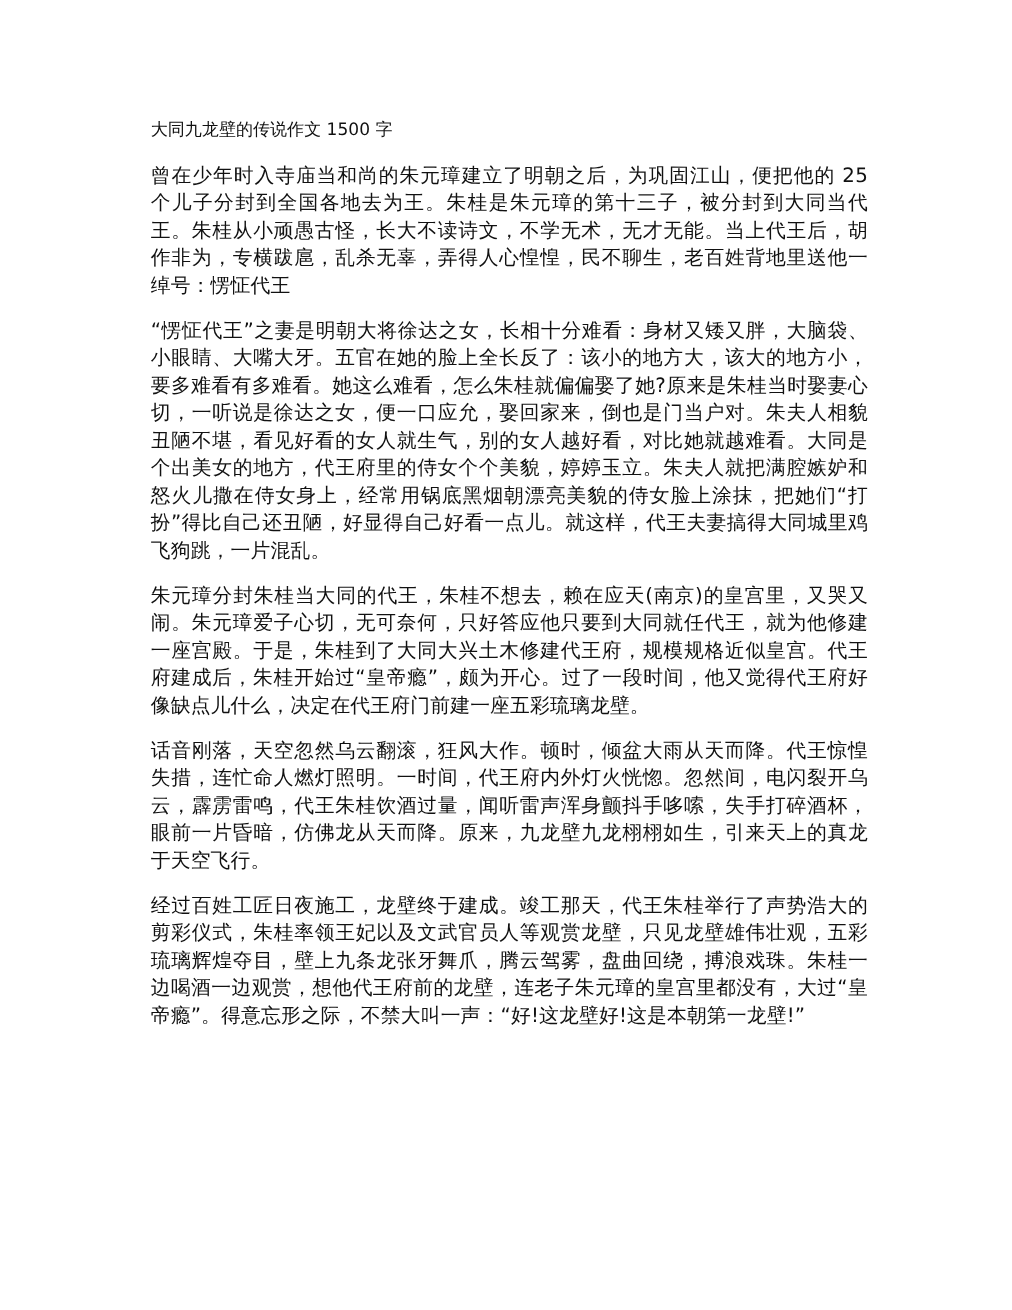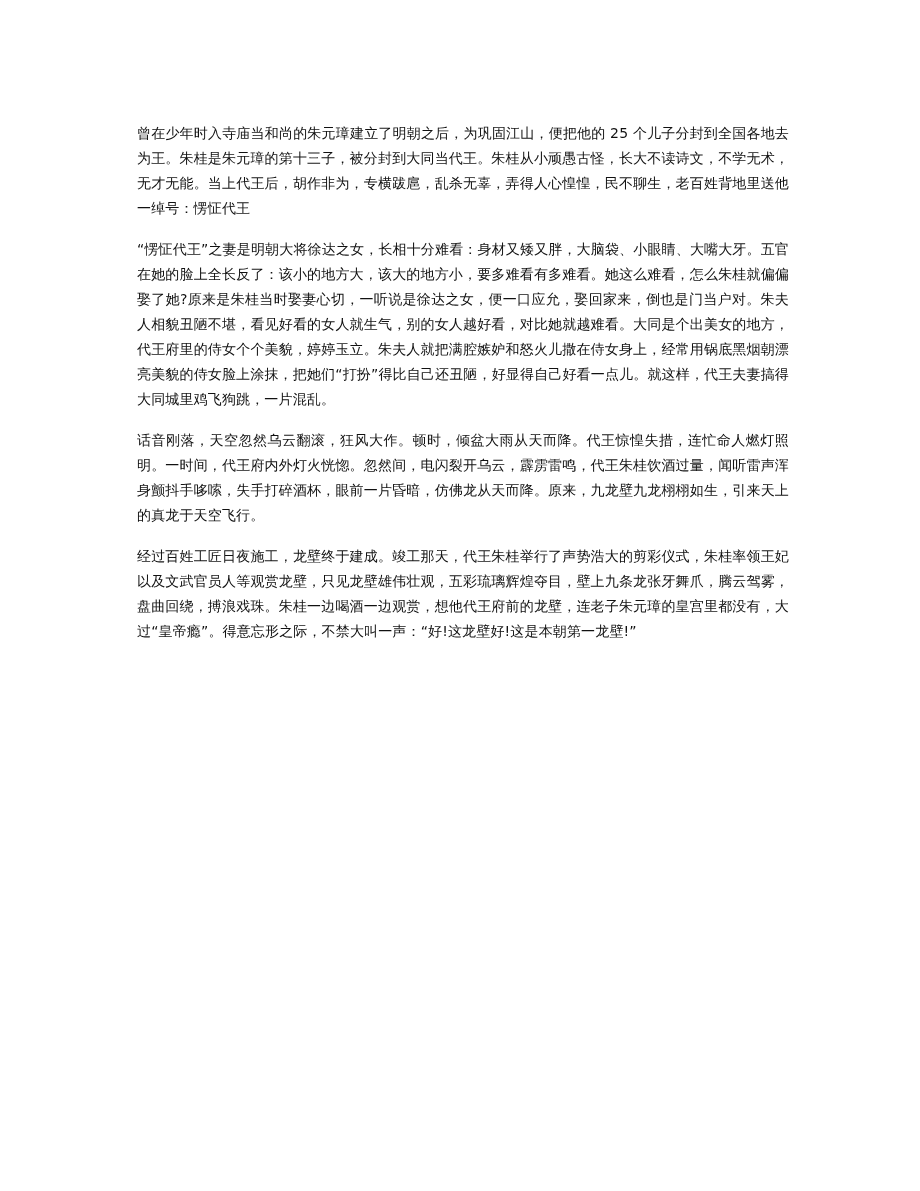--- a/index.html
+++ b/index.html
@@ -22,30 +22,32 @@
       width: 652px;
     }
     .doc-title {
       font-size: 15.5px;
       line-height: 25px;
       margin: 0 0 16px 0;
       font-weight: normal;
       letter-spacing: 0;
     }
     .para {
-      font-size: 14px;
+      font-size: 18px;
       line-height: 25px;
       margin: 15px 0 16px 0;
       text-align: justify;
       text-align-last: left;
       word-break: break-all;
       letter-spacing: 0.15px;
     }
   </style>
 </head>
 <body>
 
 <div class="page">
+  <h1 class="doc-title">大同九龙壁的传说作文 1500 字</h1>
   <p class="para">曾在少年时入寺庙当和尚的朱元璋建立了明朝之后，为巩固江山，便把他的 25 个儿子分封到全国各地去为王。朱桂是朱元璋的第十三子，被分封到大同当代王。朱桂从小顽愚古怪，长大不读诗文，不学无术，无才无能。当上代王后，胡作非为，专横跋扈，乱杀无辜，弄得人心惶惶，民不聊生，老百姓背地里送他一绰号：愣怔代王</p>
   <p class="para">“愣怔代王”之妻是明朝大将徐达之女，长相十分难看：身材又矮又胖，大脑袋、小眼睛、大嘴大牙。五官在她的脸上全长反了：该小的地方大，该大的地方小，要多难看有多难看。她这么难看，怎么朱桂就偏偏娶了她?原来是朱桂当时娶妻心切，一听说是徐达之女，便一口应允，娶回家来，倒也是门当户对。朱夫人相貌丑陋不堪，看见好看的女人就生气，别的女人越好看，对比她就越难看。大同是个出美女的地方，代王府里的侍女个个美貌，婷婷玉立。朱夫人就把满腔嫉妒和怒火儿撒在侍女身上，经常用锅底黑烟朝漂亮美貌的侍女脸上涂抹，把她们“打扮”得比自己还丑陋，好显得自己好看一点儿。就这样，代王夫妻搞得大同城里鸡飞狗跳，一片混乱。</p>
+  <p class="para">朱元璋分封朱桂当大同的代王，朱桂不想去，赖在应天(南京)的皇宫里，又哭又闹。朱元璋爱子心切，无可奈何，只好答应他只要到大同就任代王，就为他修建一座宫殿。于是，朱桂到了大同大兴土木修建代王府，规模规格近似皇宫。代王府建成后，朱桂开始过“皇帝瘾”，颇为开心。过了一段时间，他又觉得代王府好像缺点儿什么，决定在代王府门前建一座五彩琉璃龙壁。</p>
   <p class="para">话音刚落，天空忽然乌云翻滚，狂风大作。顿时，倾盆大雨从天而降。代王惊惶失措，连忙命人燃灯照明。一时间，代王府内外灯火恍惚。忽然间，电闪裂开乌云，霹雳雷鸣，代王朱桂饮酒过量，闻听雷声浑身颤抖手哆嗦，失手打碎酒杯，眼前一片昏暗，仿佛龙从天而降。原来，九龙壁九龙栩栩如生，引来天上的真龙于天空飞行。</p>
   <p class="para">经过百姓工匠日夜施工，龙壁终于建成。竣工那天，代王朱桂举行了声势浩大的剪彩仪式，朱桂率领王妃以及文武官员人等观赏龙壁，只见龙壁雄伟壮观，五彩琉璃辉煌夺目，壁上九条龙张牙舞爪，腾云驾雾，盘曲回绕，搏浪戏珠。朱桂一边喝酒一边观赏，想他代王府前的龙壁，连老子朱元璋的皇宫里都没有，大过“皇帝瘾”。得意忘形之际，不禁大叫一声：“好!这龙壁好!这是本朝第一龙壁!”</p>
 </div>
 
 </body></html>

